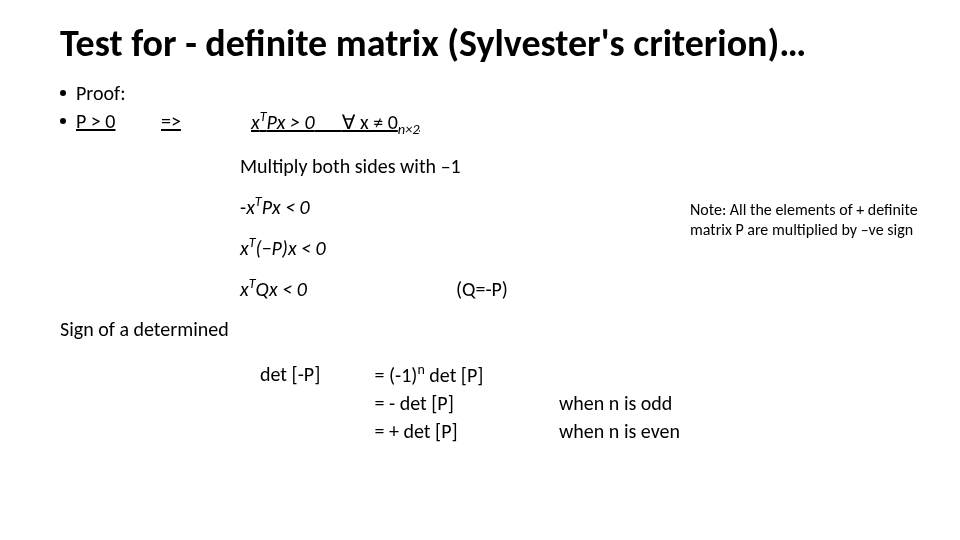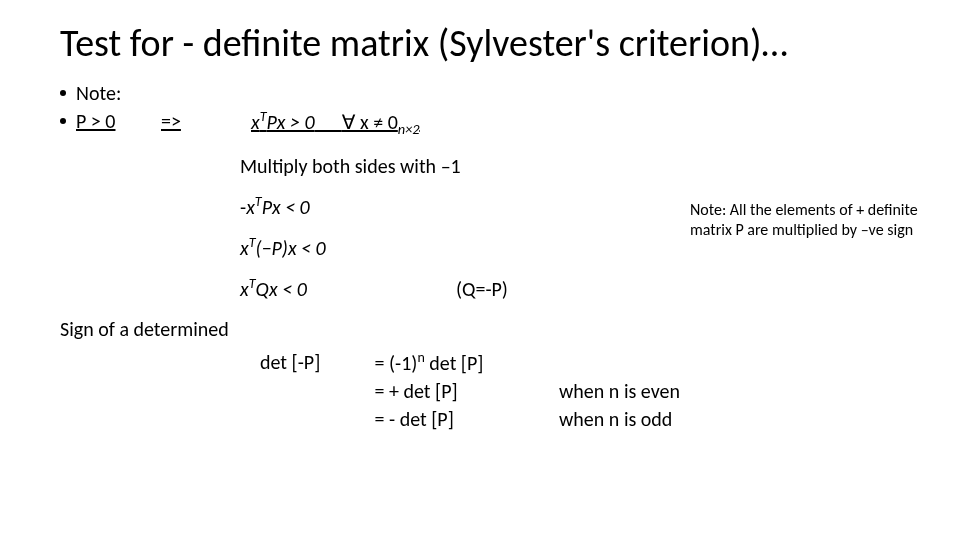--- a/index.html
+++ b/index.html
@@ -15,21 +15,21 @@
   .slide {
     position: relative;
     width: 960px;
     height: 540px;
     box-sizing: border-box;
     padding: 22px 60px 30px 60px;
   }
   .title {
     font-size: 38px;
     line-height: 1.15;
-    font-weight: 400;
+    font-weight: 700;
     margin: 0 0 14px 0;
   }
   .body {
     font-size: 20px;
     line-height: 1.32;
   }
   .bullet {
     display: flex;
     align-items: flex-start;
     margin-bottom: 2px;
@@ -64,21 +64,21 @@
   .note {
     position: absolute;
     right: 30px;
     top: 200px;
     width: 240px;
     font-size: 16px;
     line-height: 1.25;
   }
   .detblock {
     padding-left: 200px;
-    margin-top: 6px;
+    margin-top: 18px;
   }
   .detline {
     white-space: nowrap;
     margin: 2px 0;
   }
   .detline .lhs2 { display:inline-block; width:110px; text-align:left; }
   .detline .eq   { display:inline-block; width:180px; }
   .detline .cond { display:inline-block; }
   sup, .sup { font-size: 0.7em; vertical-align: super; }
   .sub { font-size: 0.72em; vertical-align: sub; }
@@ -88,21 +88,21 @@
 <body>
 
 <div class="slide">
 
   <h1 class="title">Test for - definite matrix (Sylvester's criterion)…</h1>
 
   <div class="body">
 
     <div class="bullet">
       <span class="dot"></span>
-      <span>Note:</span>
+      <span>Proof:</span>
     </div>
 
     <div class="bullet row2">
       <span class="dot"></span>
       <span class="lhs">P &gt; 0</span>
       <span class="arrow">=&gt;</span>
       <span>
         <span class="ital">x</span><span class="sup ital">T</span><span class="ital">Px &gt; 0</span>
         &nbsp;&nbsp;&nbsp;&nbsp;
         <span>∀ x ≠ 0</span><span class="sub ital">n×2</span>
@@ -131,27 +131,27 @@
 
     <div class="detblock">
       <div class="detline">
         <span class="lhs2">det [-P]</span>
         <span class="eq">
           <span>= (-1)</span><span class="sup">n</span><span> det [P]</span>
         </span>
       </div>
       <div class="detline">
         <span class="lhs2"></span>
-        <span class="eq">= + det [P]</span>
-        <span class="cond">when n is even</span>
+        <span class="eq">= - det [P]</span>
+        <span class="cond">when n is odd</span>
       </div>
       <div class="detline">
         <span class="lhs2"></span>
-        <span class="eq">= - det [P]</span>
-        <span class="cond">when n is odd</span>
+        <span class="eq">= + det [P]</span>
+        <span class="cond">when n is even</span>
       </div>
     </div>
 
   </div>
 
   <div class="note">Note: All the elements of + definite matrix P are multiplied by –ve sign</div>
 
 </div>
 
 </body></html>

